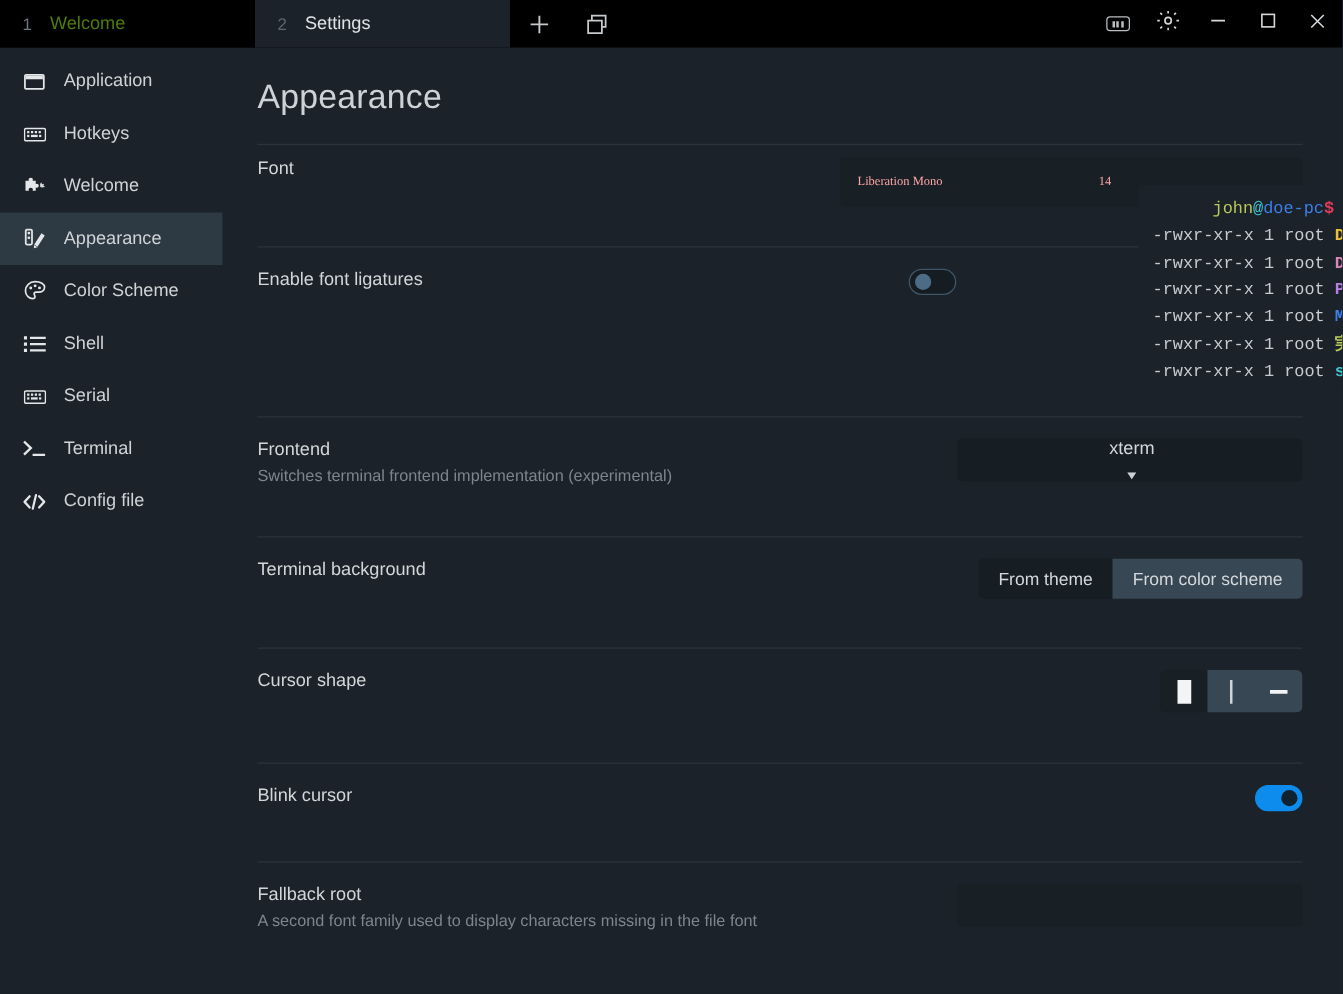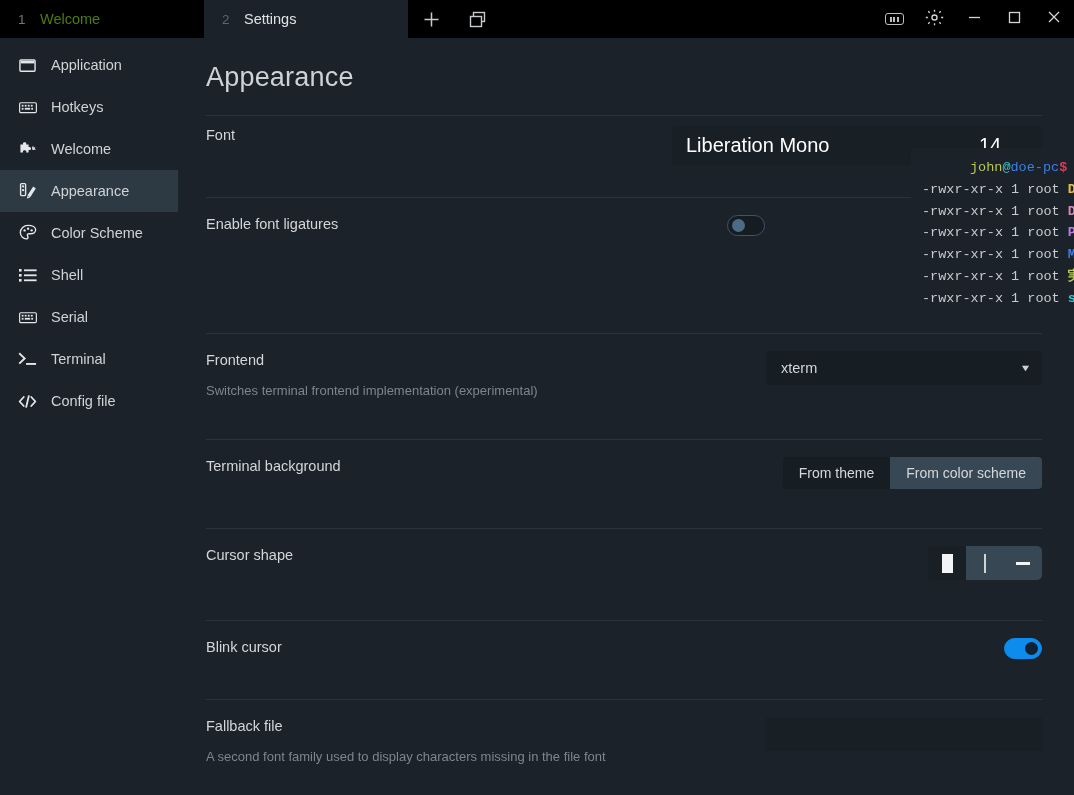--- a/index.html
+++ b/index.html
@@ -169,21 +169,21 @@
   }
   .row-label {
     font-size: 14.5px;
     color: #d2d6d9;
     line-height: 18px;
   }
   .row-desc {
     font-size: 13px;
     color: #7d868d;
     line-height: 18px;
-    margin-top: 13px;
+    margin-top: 3px;
   }
   .row-control {
     flex: 0 0 auto;
     display: flex;
     align-items: center;
   }
 
   
   .font-row { padding: 10px 0 10px 0; }
   .font-fields {
@@ -192,23 +192,23 @@
     border-radius: 4px;
     width: 370px;
     height: 39px;
     align-items: stretch;
     overflow: hidden;
   }
   .font-fields .ff {
     background: transparent;
     border: 0;
     outline: none;
-    color: #ffffff;
-    font-family: Liberation Sans, sans-serif;
-    font-size: 20px;
+    color: #fca5a5;
+    font-family: Liberation Serif, serif;
+    font-size: 10px;
     padding: 0 14px;
   }
   .ff-name { flex: 0 0 193px; }
   .ff-size { flex: 1 1 auto; }
 
   
   .toggle {
     width: 38px; height: 21px;
     border-radius: 11px;
     position: relative;
@@ -241,20 +241,21 @@
   
   .select-wrap {
     width: 276px; height: 34px;
     background: #161d23;
     border-radius: 4px;
     display: flex;
     align-items: center;
     padding: 0 12px 0 15px;
     cursor: pointer;
     justify-content: space-between;
+    flex-direction: column;
   }
   .select-value { color: #d3d7da; font-size: 14.5px; }
   .select-caret {
     color: #cdd1d4;
     font-size: 9px;
     line-height: 1;
     transform: scaleX(1.35);
   }
 
   
@@ -617,21 +618,21 @@
           <div class="toggle on" style="background: rgb(14, 140, 237); border-color: rgb(14, 140, 237);">
             <span class="knob"></span>
           </div>
         </div>
       </div>
 
       <div class="divider" style="margin-top:23px;"></div>
 
       <div class="row">
         <div class="row-label-wrap">
-          <div class="row-label">Fallback file</div>
+          <div class="row-label">Fallback root</div>
           <div class="row-desc">A second font family used to display characters missing in the file font</div>
         </div>
         <div class="row-control">
           <input class="text-input" type="text" value="" style="">
         </div>
       </div>
 
       <div class="term-preview" style="color: rgb(198, 203, 207);">
         <div class="ln"><span style="color: rgb(184, 201, 90); margin-left: 48px;">john</span><span style="color: rgb(62, 197, 208);">@</span><span style="color: rgb(61, 127, 232);">doe-pc</span><span style="color: rgb(224, 58, 90); font-weight: bold;">$</span><span> </span><span style="color: rgb(231, 234, 236);">ls</span><span class="cursor-blk" style="background: rgb(232, 192, 58);"></span></div>
         <div class="ln"><span>-rwxr-xr-x 1 root </span><span style="color: rgb(232, 192, 58); font-weight: bold;">Documents</span></div>

